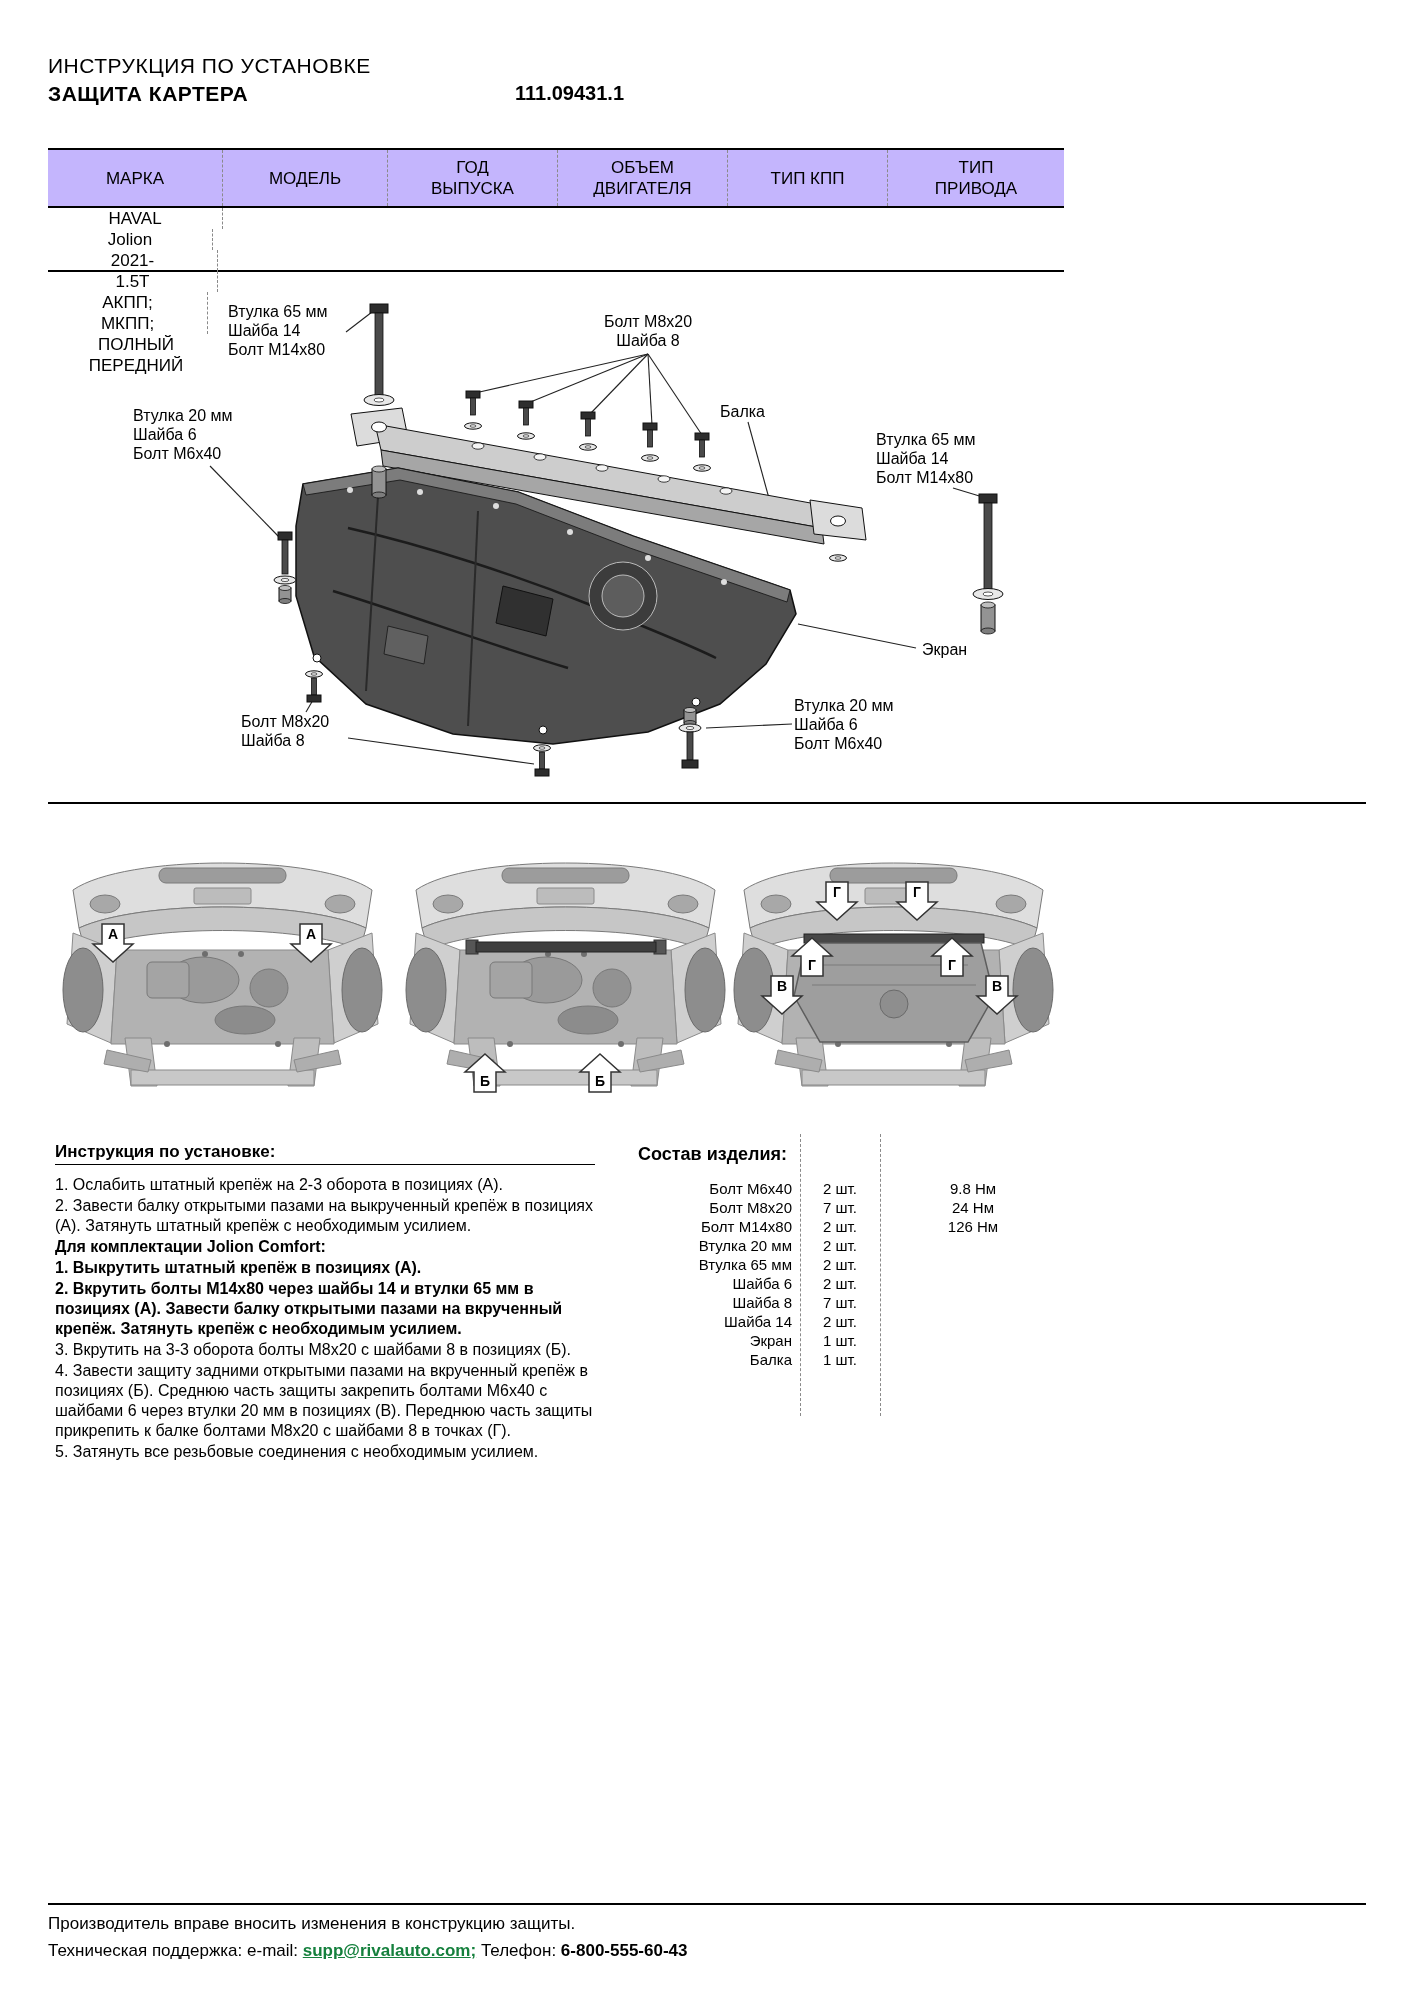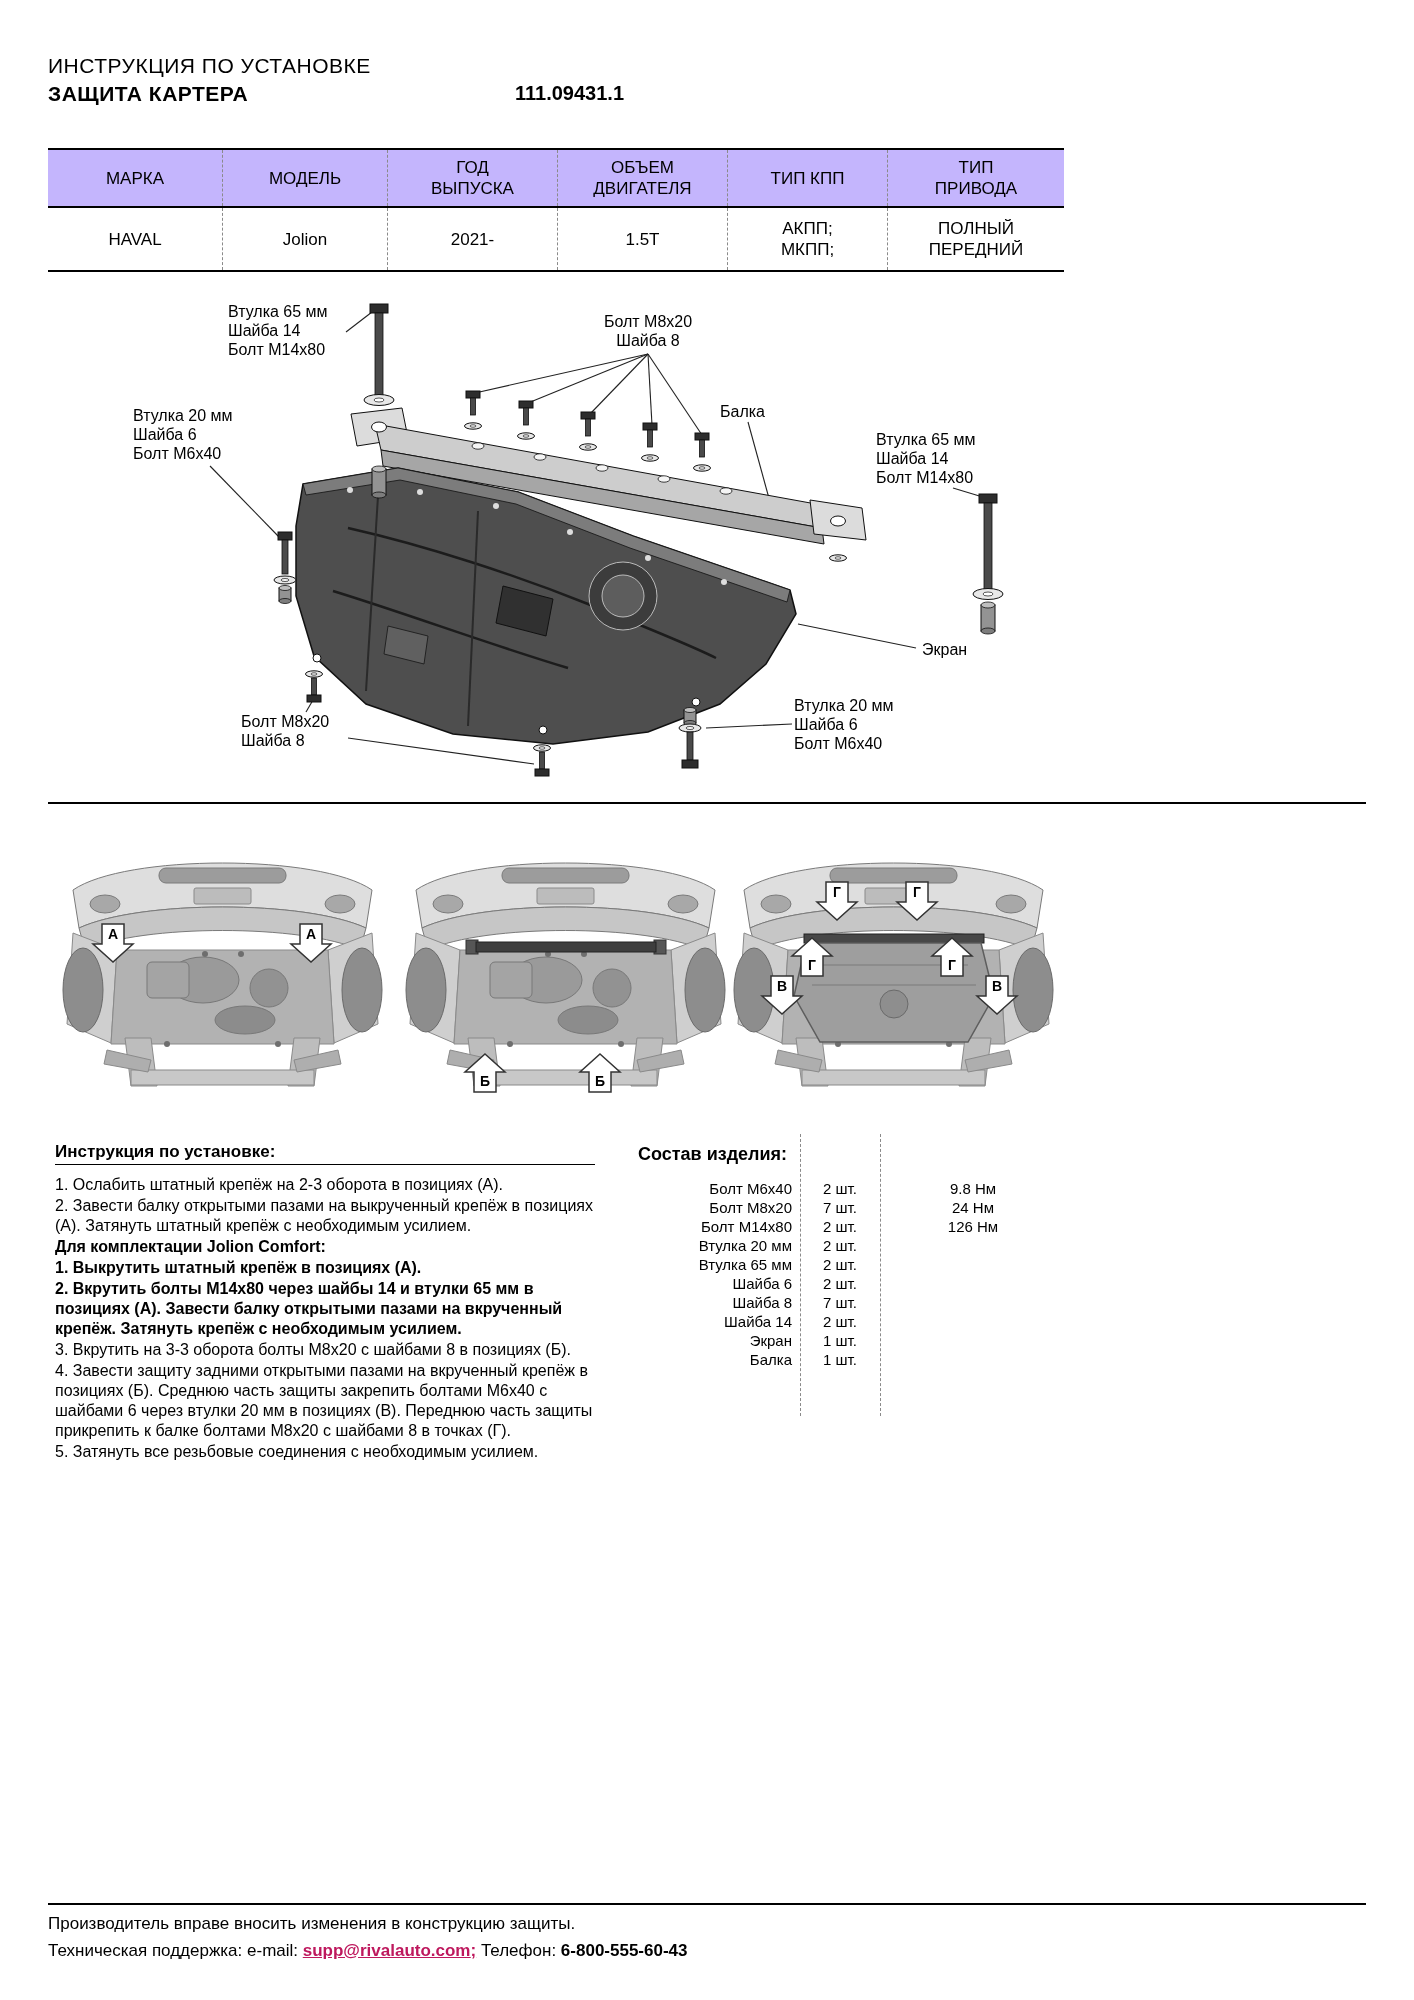--- a/index.html
+++ b/index.html
@@ -13,21 +13,21 @@
   
   .doc-type   { position:absolute; left:48px; top:54px;  font-size:21px; letter-spacing:.5px; }
   .doc-product{ position:absolute; left:48px; top:82px;  font-size:21px; font-weight:bold; letter-spacing:.5px; }
   .part-number{ position:absolute; left:515px; top:82px; font-size:20px; font-weight:bold; }
 
   
   .spec-table { position:absolute; left:48px; top:148px; width:1016px;
                 border-top:2px solid #000; border-bottom:2px solid #000; }
   .spec-row   { display:flex; }
   .spec-row.head { background:#c4b5fd; border-bottom:2px solid #000000; height:58px; }
-  .spec-row.bodyr{ height:62px; background:#fff; }
+  .spec-row.bodyr{ height:62px; background:#fff;flex-direction:column; }
   .spec-cell  { display:flex; align-items:center; justify-content:center; text-align:center;
                 font-size:17px; line-height:21px; white-space:pre-line;
                 border-right:1.5px dashed #8a8a8a; }
   .spec-cell:last-child { border-right:none; }
   .w0{width:175px}.w1{width:165px}.w2{width:170px}.w3{width:170px}.w4{width:160px}.w5{width:176px}
 
   
   .diagram { position:absolute; left:48px; top:296px; width:1318px; height:505px; }
   .diagram svg { position:absolute; left:0; top:0; width:1318px; height:505px; }
   .callout { position:absolute; font-size:16px; line-height:19px; white-space:pre-line; }
@@ -64,21 +64,21 @@
   .parts .rows { padding-top:5px; }
   .prow { display:flex; font-size:15px; line-height:19px; }
   .prow .c-name  { width:170px; text-align:right; padding-right:8px; }
   .prow .c-qty   { width:80px;  text-align:center; }
   .prow .c-torque{ width:186px; text-align:center; }
 
   
   .footer { position:absolute; left:48px; top:1903px; width:1318px;
             border-top:2px solid #000; padding-top:9px; font-size:17px; }
   .footer .support { margin-top:7px; }
-  .footer .email, .footer .email-sep { color:#be185d; text-decoration:underline; font-weight:bold; }
+  .footer .email, .footer .email-sep { color:#15803d; text-decoration:underline; font-weight:bold; }
   .footer .phone { font-weight:bold; }
 </style>
 </head>
 <body>
 
 <svg width="0" height="0" style="position:absolute">
   <defs>
     <g id="car-base">
       <path d="M18,52 C70,16 265,16 317,52 L311,90 C250,62 85,62 24,90 Z" fill="#dedede" stroke="#7a7a7a"></path>
       <rect x="104" y="30" width="127" height="15" rx="7" fill="#9c9c9c" stroke="#7a7a7a"></rect>

